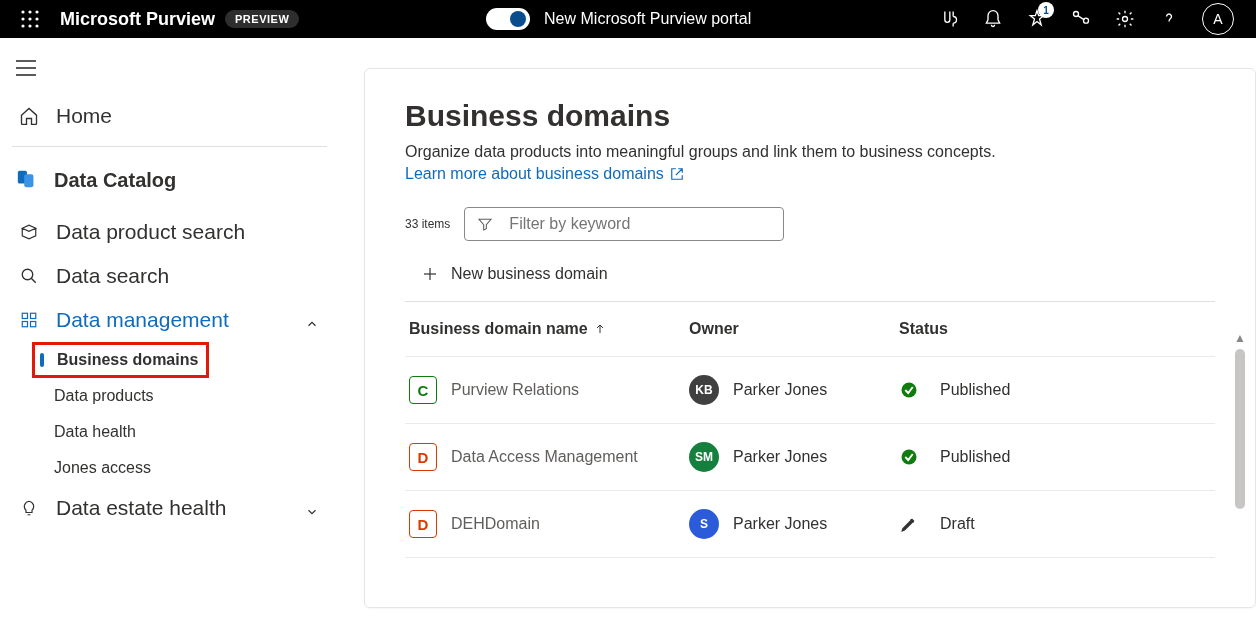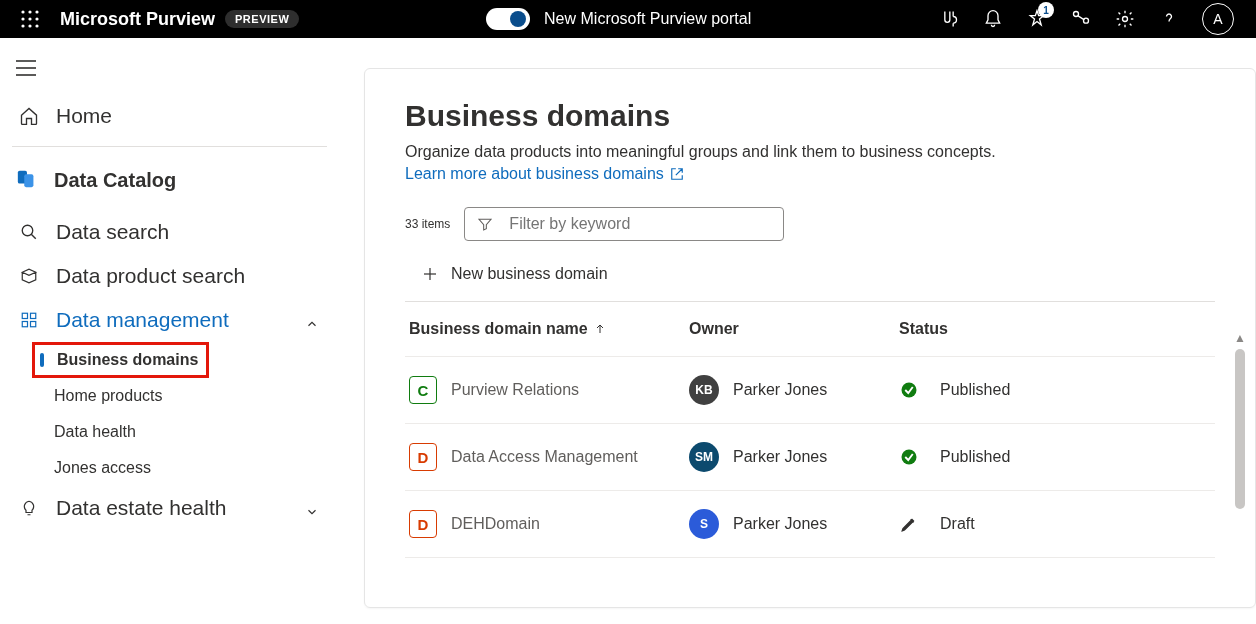--- a/index.html
+++ b/index.html
@@ -154,35 +154,35 @@
         <svg width="22" height="22" viewBox="0 0 24 24">
             <rect x="2" y="4" width="10" height="14" rx="2" fill="#0f6cbd"></rect>
             <rect x="9" y="8" width="10" height="14" rx="2" fill="#3b93e8"></rect>
           </svg>
       </span>
       <span>Data Catalog</span>
     </div>
 
     <div class="side-item">
       <span class="side-icon">
+        <svg width="18" height="18" viewBox="0 0 24 24" fill="none" stroke="#323130" stroke-width="1.6">
+            <path d="M3 7l9-4 9 4-9 4-9-4zM3 7v10l9 4 9-4V7"></path>
+          </svg>
+      </span>
+      <span>Data product search</span>
+    </div>
+
+    <div class="side-item">
+      <span class="side-icon">
         <svg width="18" height="18" viewBox="0 0 24 24" fill="none" stroke="#323130" stroke-width="1.8">
             <circle cx="10" cy="10" r="7"></circle>
             <line x1="15" y1="15" x2="21" y2="21"></line>
           </svg>
       </span>
       <span>Data search</span>
-    </div>
-
-    <div class="side-item">
-      <span class="side-icon">
-        <svg width="18" height="18" viewBox="0 0 24 24" fill="none" stroke="#323130" stroke-width="1.6">
-            <path d="M3 7l9-4 9 4-9 4-9-4zM3 7v10l9 4 9-4V7"></path>
-          </svg>
-      </span>
-      <span>Data product search</span>
     </div>
 
     <div class="side-item expandable active-blue">
       <div class="left">
         <span class="side-icon">
           <svg width="18" height="18" viewBox="0 0 24 24" fill="none" stroke="#0f6cbd" stroke-width="1.6">
               <rect x="3" y="3" width="7" height="7"></rect>
               <rect x="14" y="3" width="7" height="7"></rect>
               <rect x="3" y="14" width="7" height="7"></rect>
               <rect x="14" y="14" width="7" height="7"></rect>
@@ -194,21 +194,21 @@
         <svg width="14" height="14" viewBox="0 0 24 24" fill="none" stroke="#323130" stroke-width="2">
             <polyline points="6 15 12 9 18 15"></polyline>
           </svg>
       </span>
     </div>
 
     <div class="sub-items">
       <div class="sub-item selected-box">
         <span>Business domains</span>
       </div>
-      <div class="sub-item">Home products</div>
+      <div class="sub-item">Data products</div>
       <div class="sub-item">Data health</div>
       <div class="sub-item">Jones access</div>
     </div>
 
     <div class="side-item expandable">
       <div class="left">
         <span class="side-icon">
           <svg width="18" height="18" viewBox="0 0 24 24" fill="none" stroke="#323130" stroke-width="1.6">
               <path d="M9 18h6M10 21h4M12 3a7 7 0 0 0-4 12v3h8v-3a7 7 0 0 0-4-12z"></path>
             </svg>
@@ -283,21 +283,21 @@
                 </div>
                 <span>Published</span>
               </div>
             </div>
             <div class="trow">
               <div class="domain-cell">
                 <div class="domain-letter" style="border-color: rgb(216, 59, 1); color: rgb(216, 59, 1);">D</div>
                 <span>Data Access Management</span>
               </div>
               <div class="owner-cell">
-                <div class="owner-avatar" style="background: #0c4a6e;">SM</div>
+                <div class="owner-avatar" style="background: #15803d;">SM</div>
                 <span>Parker Jones</span>
               </div>
               <div class="status-cell">
                 <div class="status-icon">
                   <svg width="18" height="18" viewBox="0 0 24 24">
                     <circle cx="12" cy="12" r="10" fill="#107c10"></circle>
                     <polyline points="7 12 11 16 17 8" fill="none" stroke="#fff" stroke-width="2.5"></polyline>
                   </svg>
                 </div>
                 <span>Published</span>

